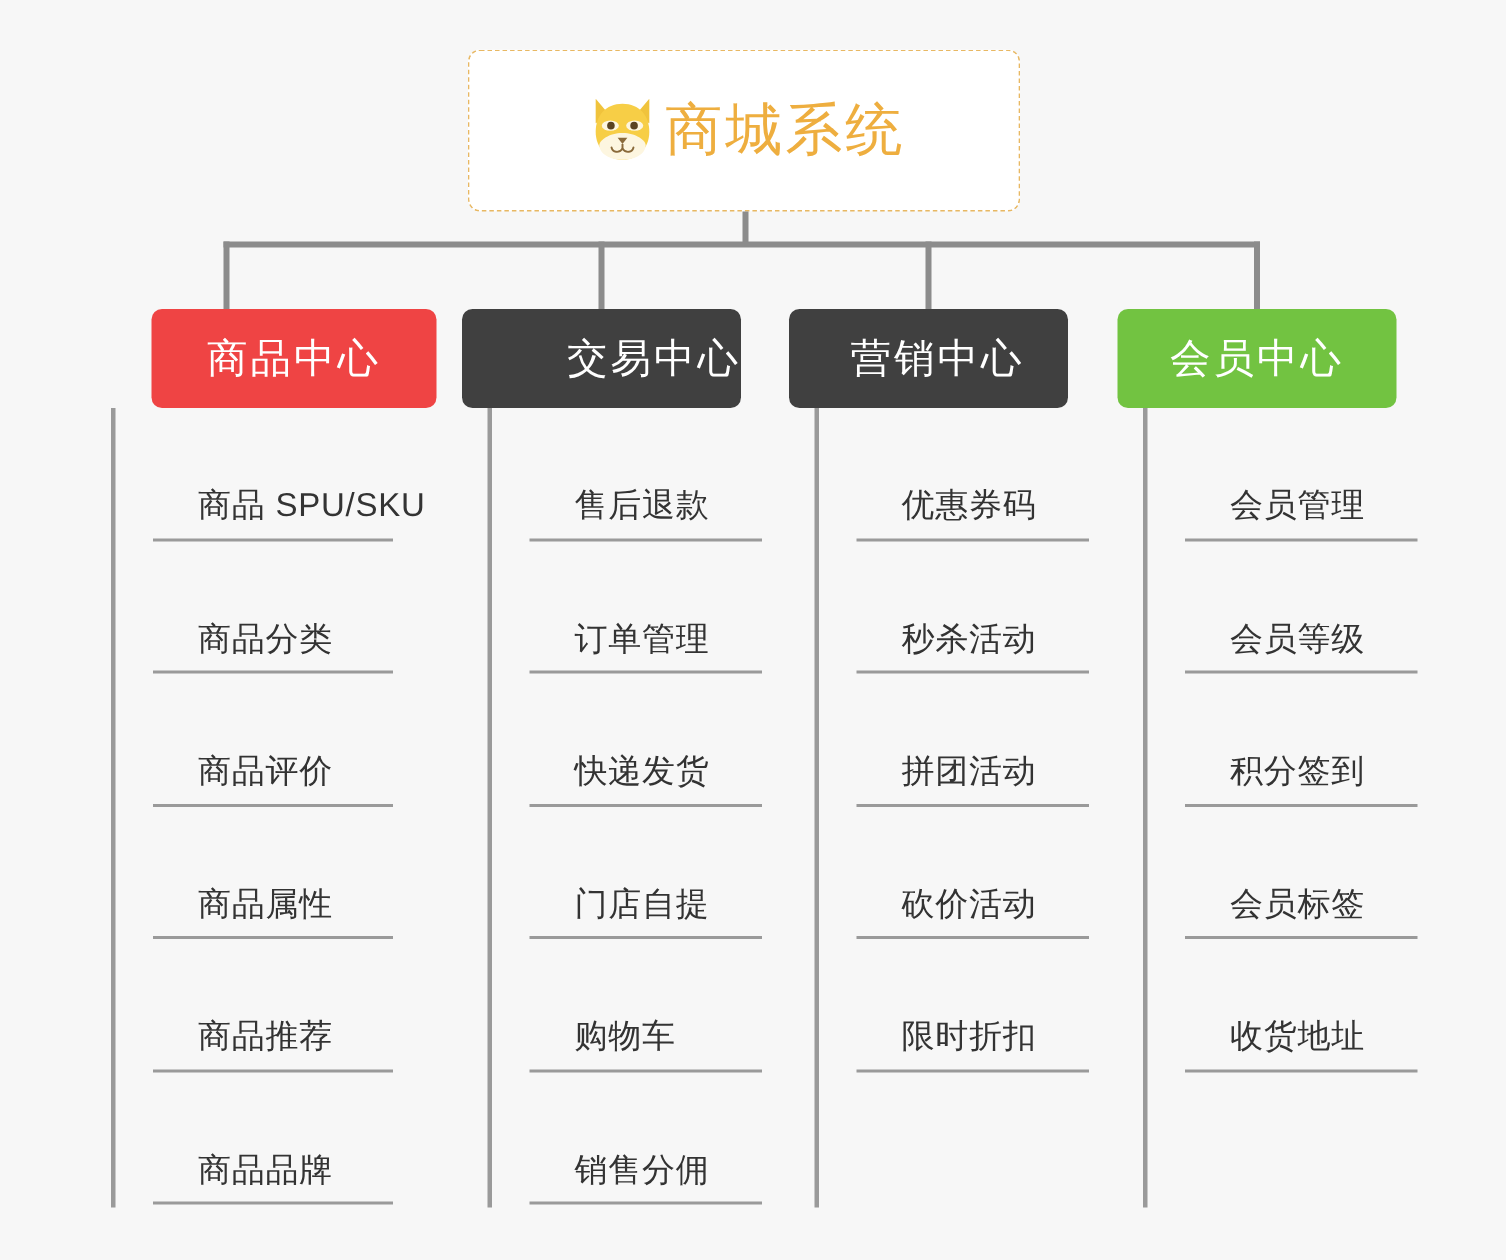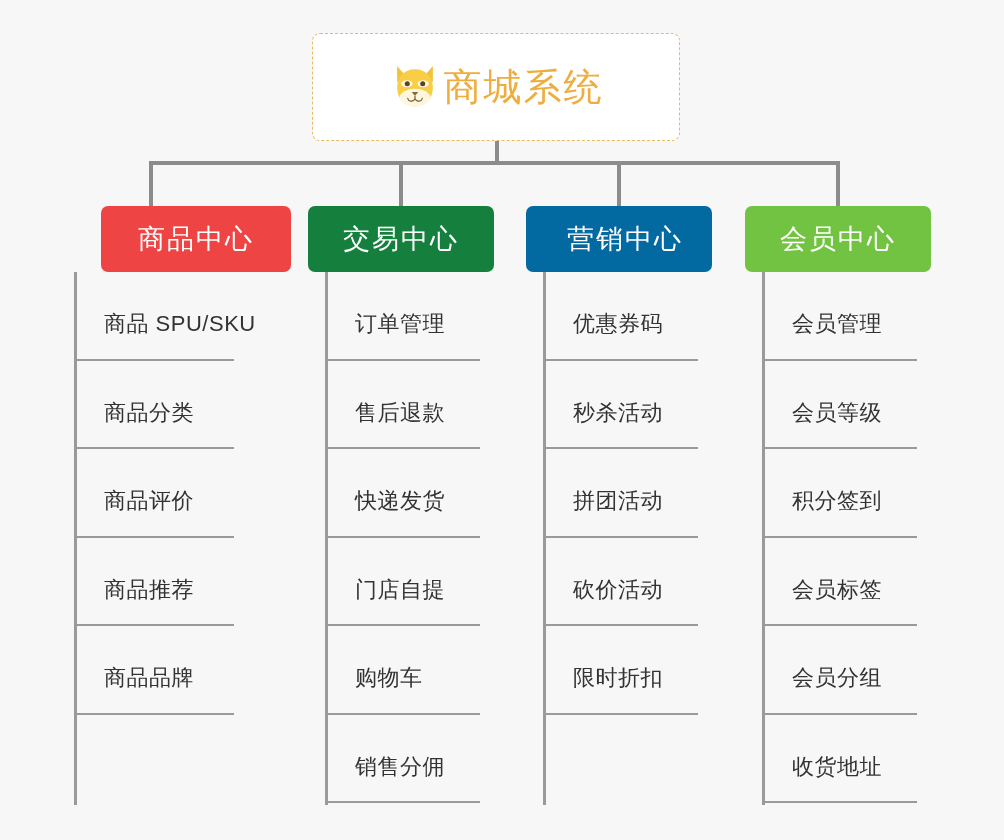--- a/index.html
+++ b/index.html
@@ -97,22 +97,22 @@
     display: flex;
     align-items: center;
     justify-content: center;
     color: #ffffff;
     font-size: 27px;
     letter-spacing: 2px;
     line-height: 1;
     white-space: nowrap;
   }
   .cat-header.c-blue   { background: #ef4444; margin-left: 44px; }
-  .cat-header.c-red    { background: #15803d; }
-  .cat-header.c-orange { background: #0369a1; padding-left: 12px; }
+  .cat-header.c-red    { background: #404040; justify-content: flex-end; }
+  .cat-header.c-orange { background: #404040; padding-left: 12px; }
   .cat-header.c-green  { background: #72c341; text-align: right; }
 
   
   .leaf-stack {
     position: relative;
     margin-top: 0;
     padding-left: 17px;
   }
   .trunk {
     position: absolute;
@@ -121,22 +121,23 @@
     width: 3px;
     height: 533px;
     background: #9a9a9a;
   }
   .leaf-item {
     position: relative;
     height: 88.5px;
     box-sizing: border-box;
     display: flex;
     align-items: flex-end;
-    padding-bottom: 25px;
+    padding-bottom: 12px;
     padding-left: 30px;
+    margin-left: 28px;
   }
   .leaf-rule {
     position: absolute;
     left: 0;
     bottom: 0;
     height: 2px;
     background: #9a9a9a;
   }
   .col-0 .leaf-rule { width: 160px; }
   .col-1 .leaf-rule { width: 155px; }
@@ -193,42 +194,46 @@
       </div>
       <div class="leaf-item">
         <span class="leaf-label">商品分类</span>
         <span class="leaf-rule"></span>
       </div>
       <div class="leaf-item">
         <span class="leaf-label">商品评价</span>
         <span class="leaf-rule"></span>
       </div>
       <div class="leaf-item">
+        <span class="leaf-label">商品属性</span>
+        <span class="leaf-rule"></span>
+      </div>
+      <div class="leaf-item">
         <span class="leaf-label">商品推荐</span>
         <span class="leaf-rule"></span>
       </div>
       <div class="leaf-item">
         <span class="leaf-label">商品品牌</span>
         <span class="leaf-rule"></span>
       </div>
     </div>
   </div>
 
   <div class="column col-1">
     <div class="cat-header c-red">
       <span>交易中心</span>
     </div>
     <div class="leaf-stack">
       <div class="trunk"></div>
       <div class="leaf-item">
+        <span class="leaf-label">售后退款</span>
+        <span class="leaf-rule"></span>
+      </div>
+      <div class="leaf-item">
         <span class="leaf-label">订单管理</span>
-        <span class="leaf-rule"></span>
-      </div>
-      <div class="leaf-item">
-        <span class="leaf-label">售后退款</span>
         <span class="leaf-rule"></span>
       </div>
       <div class="leaf-item">
         <span class="leaf-label">快递发货</span>
         <span class="leaf-rule"></span>
       </div>
       <div class="leaf-item">
         <span class="leaf-label">门店自提</span>
         <span class="leaf-rule"></span>
       </div>
@@ -288,23 +293,19 @@
       </div>
       <div class="leaf-item">
         <span class="leaf-label">积分签到</span>
         <span class="leaf-rule"></span>
       </div>
       <div class="leaf-item">
         <span class="leaf-label">会员标签</span>
         <span class="leaf-rule"></span>
       </div>
       <div class="leaf-item">
-        <span class="leaf-label">会员分组</span>
-        <span class="leaf-rule"></span>
-      </div>
-      <div class="leaf-item">
         <span class="leaf-label">收货地址</span>
         <span class="leaf-rule"></span>
       </div>
     </div>
   </div>
 
 </div>
 
 </body></html>

